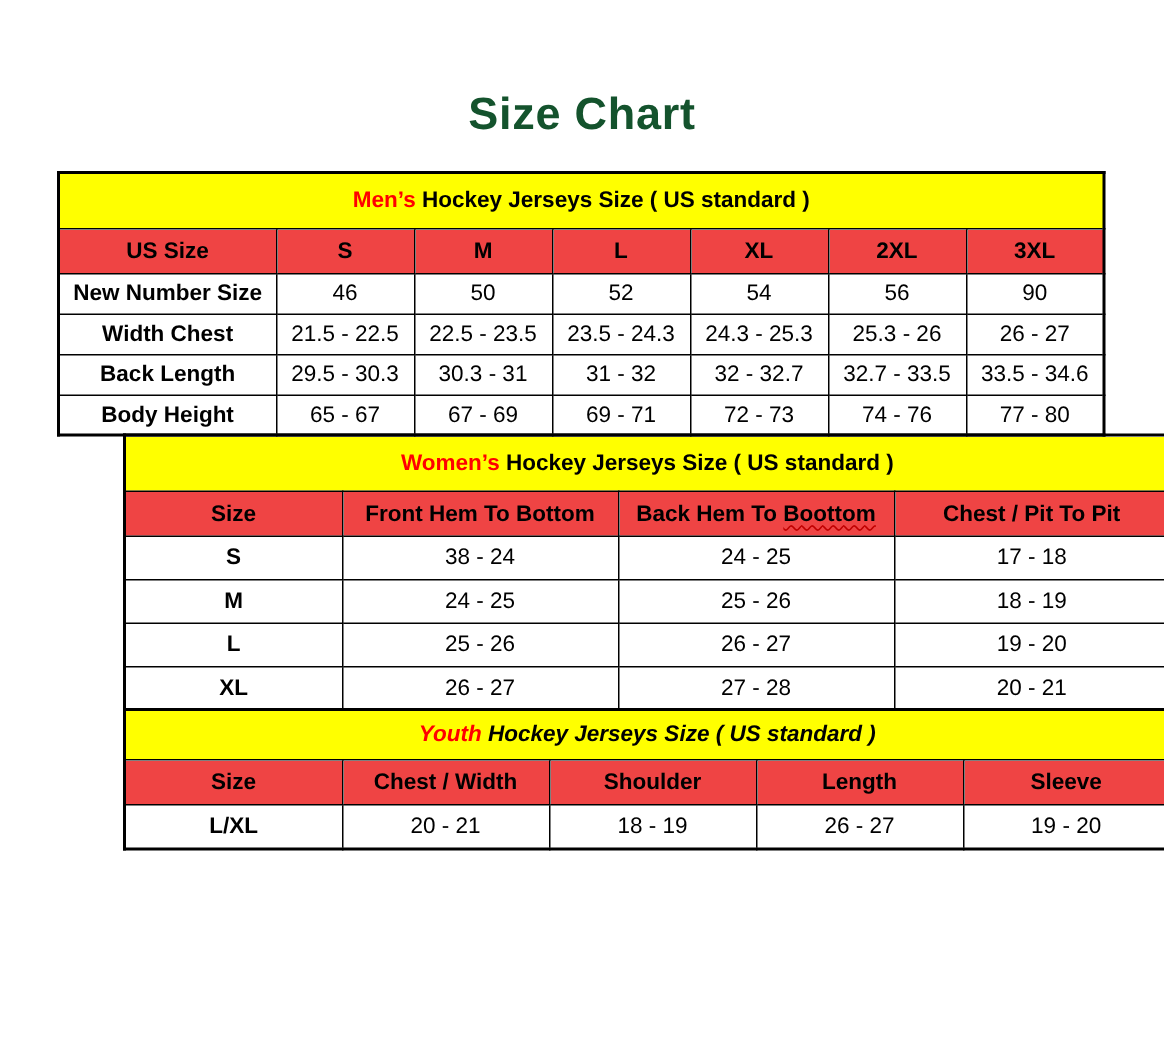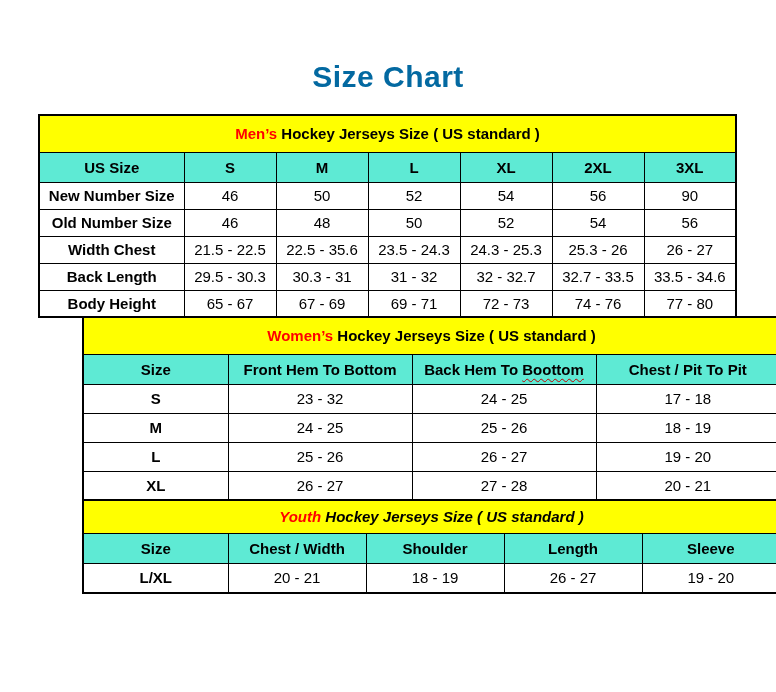--- a/index.html
+++ b/index.html
@@ -9,21 +9,21 @@
     background: #ffffff;
     font-family: "Liberation Sans", sans-serif;
     overflow: hidden;
   }
   .page-title {
     margin: 0;
     padding-top: 60px;
     text-align: center;
     font-size: 30px;
     font-weight: bold;
-    color: #0369a1;
+    color: #14532d;
     letter-spacing: 0.5px;
   }
   #tables-root {
     margin: 20px 0 0 38px;
     width: 697px;
     border-radius: 26px;
   }
   table.size-table {
     border-collapse: collapse;
     table-layout: fixed;
@@ -46,21 +46,21 @@
     background: #ffff00;
     font-weight: bold;
     font-size: 15px;
     height: 37px;
   }
   td.banner .hl { color: #ff0000; }
   table.size-table th {
     font-weight: bold;
     font-size: 15px;
     height: 30px;
-    background: #5eead4;
+    background: #ef4444;
   }
   td.row-label { font-weight: bold; font-size: 15px; }
   table.men td.row-label { font-weight: bold; }
   td.val { font-weight: normal; font-size: 15px; }
   table.men  tr.data-row td { height: 27px; }
   table.women tr.data-row td { height: 29px; }
   table.youth tr.data-row td { height: 30px; }
   table.youth td.banner { height: 33px; font-style: italic; }
   .squiggle {
     text-decoration: underline;
@@ -102,32 +102,23 @@
         <tr class="data-row">
           <td class="row-label">New Number Size</td>
           <td class="val">46</td>
           <td class="val">50</td>
           <td class="val">52</td>
           <td class="val">54</td>
           <td class="val">56</td>
           <td class="val">90</td>
         </tr>
         <tr class="data-row">
-          <td class="row-label">Old Number Size</td>
-          <td class="val">46</td>
-          <td class="val">48</td>
-          <td class="val">50</td>
-          <td class="val">52</td>
-          <td class="val">54</td>
-          <td class="val">56</td>
-        </tr>
-        <tr class="data-row">
           <td class="row-label">Width Chest</td>
           <td class="val">21.5 - 22.5</td>
-          <td class="val">22.5 - 35.6</td>
+          <td class="val">22.5 - 23.5</td>
           <td class="val">23.5 - 24.3</td>
           <td class="val">24.3 - 25.3</td>
           <td class="val">25.3 - 26</td>
           <td class="val">26 - 27</td>
         </tr>
         <tr class="data-row">
           <td class="row-label">Back Length</td>
           <td class="val">29.5 - 30.3</td>
           <td class="val">30.3 - 31</td>
           <td class="val">31 - 32</td>
@@ -158,21 +149,21 @@
           <td class="banner" colspan="4"><span class="hl">Women’s</span><span> Hockey Jerseys Size ( US standard )</span></td>
         </tr>
         <tr class="header-row">
           <th>Size</th>
           <th>Front Hem To Bottom</th>
           <th><span>Back Hem To </span><span class="squiggle">Boottom</span></th>
           <th>Chest / Pit To Pit</th>
         </tr>
         <tr class="data-row">
           <td class="row-label">S</td>
-          <td class="val">23 - 32</td>
+          <td class="val">38 - 24</td>
           <td class="val">24 - 25</td>
           <td class="val">17 - 18</td>
         </tr>
         <tr class="data-row">
           <td class="row-label">M</td>
           <td class="val">24 - 25</td>
           <td class="val">25 - 26</td>
           <td class="val">18 - 19</td>
         </tr>
         <tr class="data-row">

